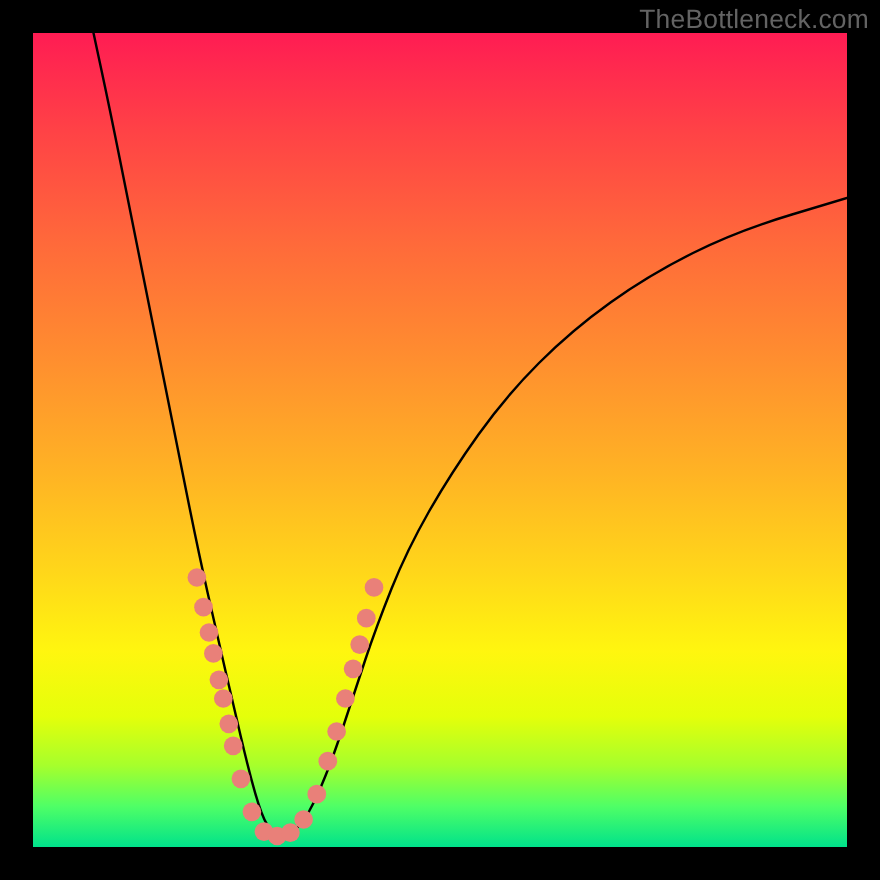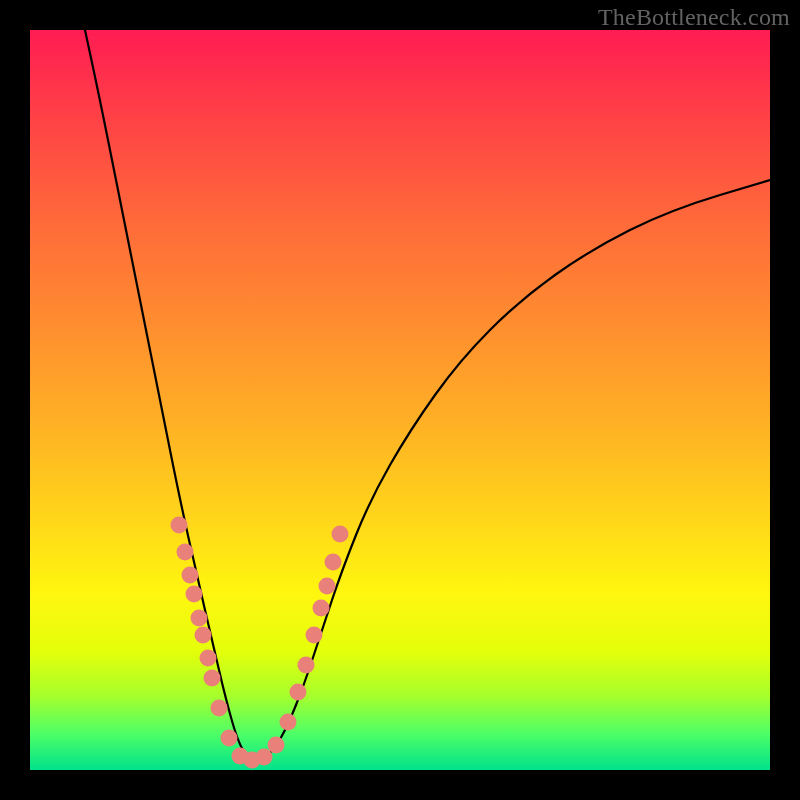--- a/index.html
+++ b/index.html
@@ -9,21 +9,20 @@
     height: 800px;
     overflow: hidden;
     background: #000;
     font-family: Arial, Helvetica, sans-serif;
   }
   .frame {
     position: absolute;
     left: 0; top: 0;
     width: 800px; height: 800px;
     background: #000;
-    font-family: Liberation Serif, serif;
   }
   .plot {
     position: absolute;
     left: 30px;
     top: 30px;
     width: 740px;
     height: 740px;
     background: linear-gradient(
       to bottom,
       #ff1c53 0%,

